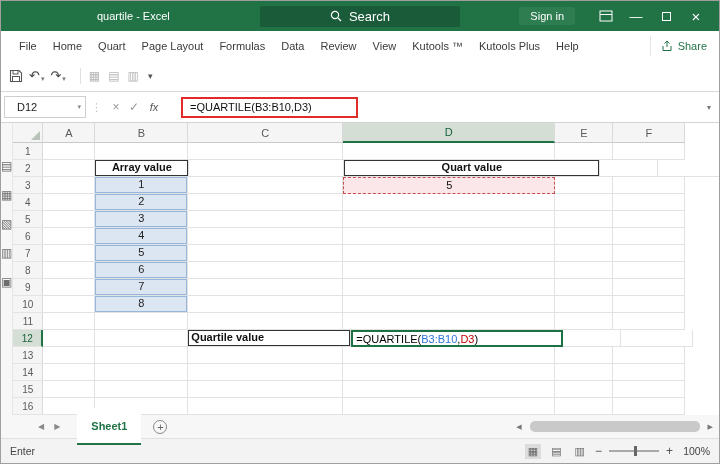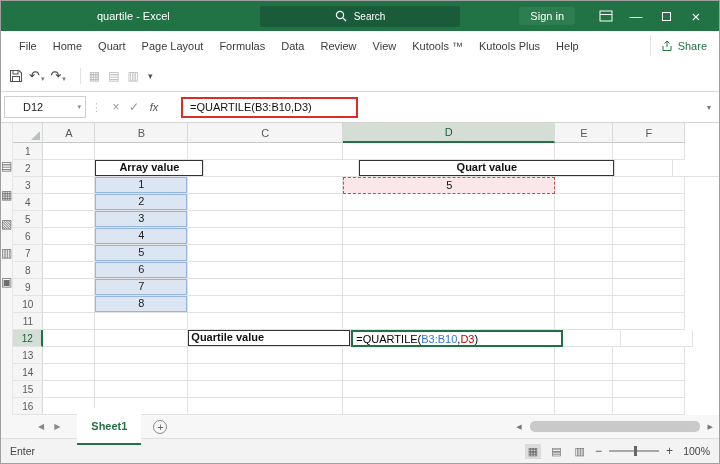--- a/index.html
+++ b/index.html
@@ -2,42 +2,42 @@
 <html><head>
 <meta charset="utf-8">
 <style>
   * { margin:0; padding:0; box-sizing:border-box; }
   body { font-family:"Liberation Sans", sans-serif; background:#e8e8e8; }
   .window { width:720px; height:464px; background:#fff; border:1px solid #9f9f9f; position:relative; overflow:hidden; }
 
   
   .titlebar { height:30px; background:#217346; position:relative; display:flex; align-items:center; color:#fff; }
   .tb-title { position:absolute; left:96px; font-size:11px; }
-  .tb-search { position:absolute; left:50%; transform:translateX(-50%); width:200px; height:21px; background:#1a5c39; border-radius:2px; display:flex; align-items:center; justify-content:center; gap:7px; font-size:10px; color:#fff; }
+  .tb-search { position:absolute; left:50%; transform:translateX(-50%); width:200px; height:21px; background:#1a5c39; border-radius:2px; display:flex; align-items:center; justify-content:center; gap:7px; font-size:13px; color:#fff; }
   .tb-right { position:absolute; right:8px; top:0; height:30px; display:flex; align-items:center; }
   .signin { background:#2e7d51; padding:3px 11px; font-size:11px; border-radius:2px; margin-right:16px; cursor:default; }
   .tb-btn { width:30px; height:30px; display:flex; align-items:center; justify-content:center; font-size:13px; color:#fff; }
   .restore-glyph { width:9px; height:9px; border:1px solid #fff; display:inline-block; }
 
   
   .ribbontabs { height:30px; background:#fff; display:flex; align-items:center; padding-left:10px; font-size:11px; color:#3b3b3b; }
   .rtab { padding:0 8px; height:30px; display:flex; align-items:center; cursor:default; white-space:nowrap; }
   .share { margin-left:auto; margin-right:12px; display:flex; align-items:center; gap:5px; color:#217346; padding-left:10px; border-left:1px solid #e4e4e4; height:20px; }
 
   
   .qat { height:31px; background:#fff; border-bottom:1px solid #d9d9d9; display:flex; align-items:center; padding-left:8px; color:#444; }
   .qat-item { display:flex; align-items:flex-end; margin-right:6px; }
   .qat-glyph { font-size:13px; line-height:14px; }
   .qat-dd { font-size:7px; color:#777; margin-left:1px; }
   .qat-gray { color:#b5b5b5; font-size:12px; margin-right:8px; }
   .qat-sep { width:1px; height:16px; background:#e0e0e0; margin:0 8px; }
 
   
   .fbar { height:31px; background:#fff; border-bottom:1px solid #d4d4d4; display:flex; align-items:center; padding-left:3px; }
-  .namebox { width:82px; height:22px; border:1px solid #cfcfcf; display:flex; align-items:center; font-size:11px; color:#222; padding-left:18px; }
+  .namebox { width:82px; height:22px; border:1px solid #cfcfcf; display:flex; align-items:center; font-size:11px; color:#222; padding-left:12px; }
   .namebox .nb-dd { margin-left:auto; padding-right:4px; color:#888; font-size:7px; }
   .fb-sep { color:#c0c0c0; font-size:11px; padding:0 5px; }
   .fb-btn { width:18px; text-align:center; color:#9a9a9a; font-size:12px; }
   .fb-fx { width:22px; text-align:center; color:#555; font-size:11px; font-style:italic; }
   .fb-area { flex:1; display:flex; align-items:center; }
   .red-box { margin-left:16px; border:2px solid #e02b2b; padding:2px 44px 3px 7px; font-size:11px; color:#111; white-space:nowrap; }
   .fb-expand { margin-left:auto; color:#777; font-size:8px; padding-right:8px; }
 
   
   .workspace { display:flex; height:292px; background:#fff; }
@@ -197,21 +197,21 @@
             <div class="cell" style="width: 52px;"></div>
             <div class="cell" style="width: 93px;"></div>
             <div class="cell" style="width: 155px;"></div>
             <div class="cell" style="width: 212px;"></div>
             <div class="cell" style="width: 58px;"></div>
             <div class="cell" style="width: 72px;"></div>
           </div>
           <div class="grow">
             <div class="rowhdr">2</div>
             <div class="cell" style="width: 52px;"></div>
-            <div class="cell boxed" style="width: 109px;">Array value</div>
+            <div class="cell boxed" style="width: 94px;">Array value</div>
             <div class="cell" style="width: 155px;"></div>
             <div class="cell boxed" style="width: 256px;">Quart value</div>
             <div class="cell" style="width: 58px;"></div>
             <div class="cell" style="width: 72px;"></div>
           </div>
           <div class="grow">
             <div class="rowhdr">3</div>
             <div class="cell" style="width: 52px;"></div>
             <div class="cell array" style="width: 93px;">1</div>
             <div class="cell" style="width: 155px;"></div>

